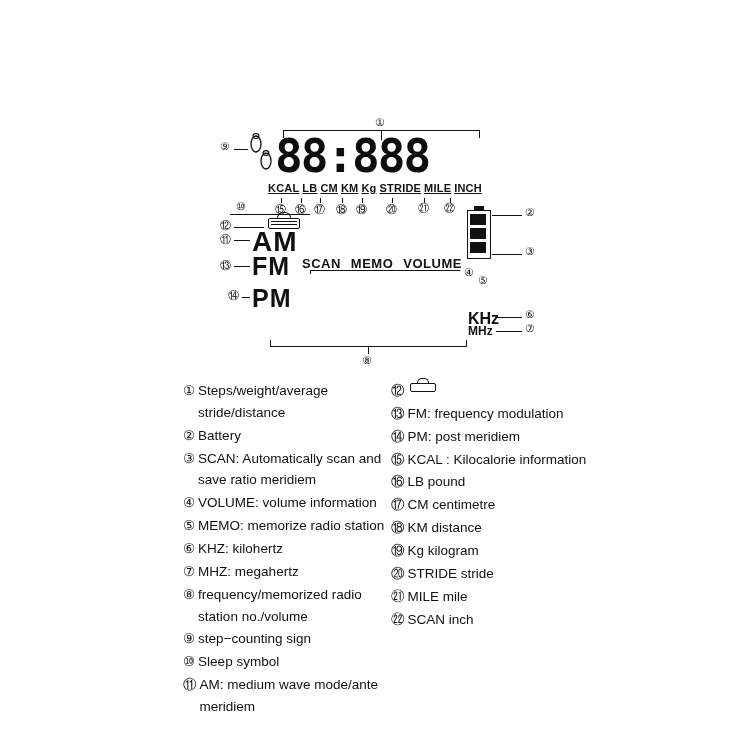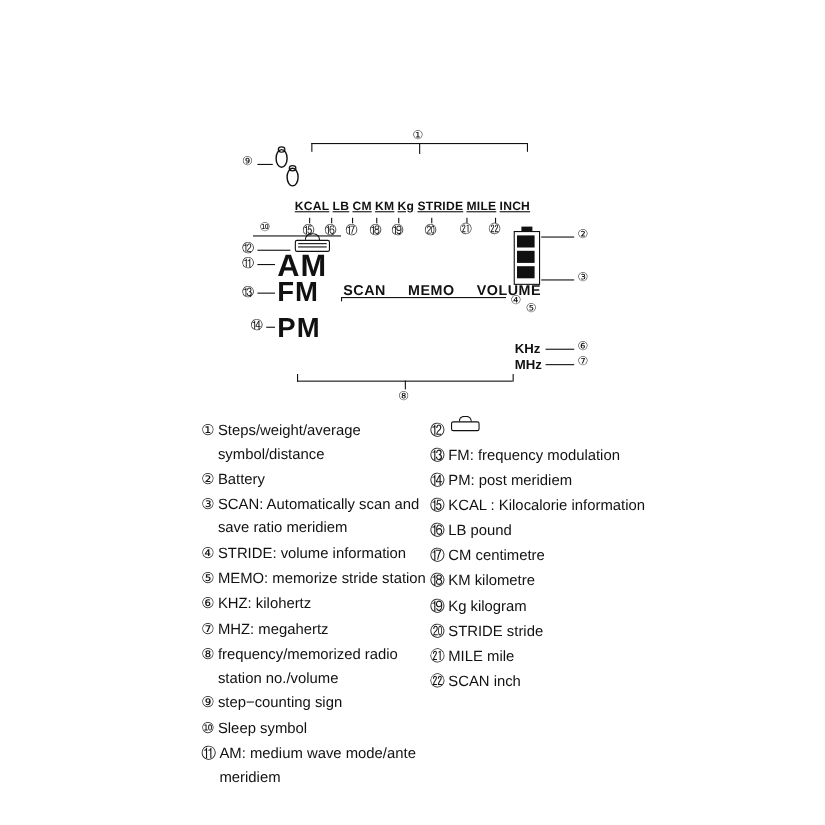--- a/index.html
+++ b/index.html
@@ -98,35 +98,35 @@
   .lock-sign .bow{
     position:absolute;left:9px;top:-2px;width:12px;height:8px;
     border:1.3px solid #111;border-bottom:none;border-radius:6px 6px 0 0;
   }
 
   
   .fn-row{
     position:absolute;left:112px;top:138px;
     font-size:13px;font-weight:bold;letter-spacing:0.5px;
   }
-  .fn-row span{margin-right:10px;margin-left:10px;}
+  .fn-row span{margin-right:10px;}
 
   
   .bottom-digits{
     position:absolute;left:80px;top:154px;
     font-size:62px;line-height:62px;
     font-family:"DejaVu Sans Mono", monospace;
     font-weight:bold;
     letter-spacing:-3px;
     color:#0d0d0d;
   }
 
   .khz{
     position:absolute;left:278px;top:192px;
-    font-size:12px;font-weight:bold;
+    font-size:16px;font-weight:bold;
   }
   .mhz{
     position:absolute;left:278px;top:206px;
     font-size:12px;font-weight:bold;
   }
 
   
   .cn{
     position:absolute;
     font-size:11px;
@@ -191,20 +191,21 @@
 
     <div class="cn" style="left:30px;top:22px;">⑨</div>
     <div class="ln h" style="left:44px;top:31px;width:14px;"></div>
     <svg width="26" height="42" viewBox="0 0 26 42" style="position:absolute;left:58px;top:14px;">
       <ellipse cx="8" cy="12" rx="5" ry="8" fill="none" stroke="#111" stroke-width="1.3"></ellipse>
       <ellipse cx="8" cy="4" rx="3" ry="2.4" fill="none" stroke="#111" stroke-width="1.1"></ellipse>
       <ellipse cx="18" cy="29" rx="5" ry="8" fill="none" stroke="#111" stroke-width="1.3"></ellipse>
       <ellipse cx="18" cy="21" rx="3" ry="2.4" fill="none" stroke="#111" stroke-width="1.1"></ellipse>
     </svg>
 
+    <div class="top-digits">88:888</div>
 
     <div class="unit-row">
       <span>KCAL</span><span>LB</span><span>CM</span><span>KM</span><span>Kg</span><span>STRIDE</span><span>MILE</span><span>INCH</span>
     </div>
 
     <div class="cn" style="left:85px;top:84px;">⑮</div>
     <div class="cn" style="left:105px;top:84px;">⑯</div>
     <div class="cn" style="left:124px;top:84px;">⑰</div>
     <div class="cn" style="left:146px;top:84px;">⑱</div>
     <div class="cn" style="left:166px;top:84px;">⑲</div>
@@ -275,37 +276,37 @@
     <div class="ln v" style="left:276px;top:222px;height:7px;"></div>
     <div class="ln v" style="left:178px;top:228px;height:8px;"></div>
     <div class="cn" style="left:172px;top:236px;">⑧</div>
   </div>
 
   <div class="legend">
 
     <div class="col left">
       <div class="item">
         <span class="num">①</span>
-        <span class="txt">Steps/weight/average symbol/distance</span>
+        <span class="txt">Steps/weight/average stride/distance</span>
       </div>
       <div class="item">
         <span class="num">②</span>
         <span class="txt">Battery</span>
       </div>
       <div class="item">
         <span class="num">③</span>
         <span class="txt">SCAN: Automatically scan and save ratio meridiem</span>
       </div>
       <div class="item">
         <span class="num">④</span>
-        <span class="txt">STRIDE: volume information</span>
+        <span class="txt">VOLUME: volume information</span>
       </div>
       <div class="item">
         <span class="num">⑤</span>
-        <span class="txt">MEMO: memorize stride station</span>
+        <span class="txt">MEMO: memorize radio station</span>
       </div>
       <div class="item">
         <span class="num">⑥</span>
         <span class="txt">KHZ: kilohertz</span>
       </div>
       <div class="item">
         <span class="num">⑦</span>
         <span class="txt">MHZ: megahertz</span>
       </div>
       <div class="item">
@@ -349,21 +350,21 @@
       <div class="item">
         <span class="num">⑯</span>
         <span class="txt">LB pound</span>
       </div>
       <div class="item">
         <span class="num">⑰</span>
         <span class="txt">CM centimetre</span>
       </div>
       <div class="item">
         <span class="num">⑱</span>
-        <span class="txt">KM kilometre</span>
+        <span class="txt">KM distance</span>
       </div>
       <div class="item">
         <span class="num">⑲</span>
         <span class="txt">Kg kilogram</span>
       </div>
       <div class="item">
         <span class="num">⑳</span>
         <span class="txt">STRIDE stride</span>
       </div>
       <div class="item">

